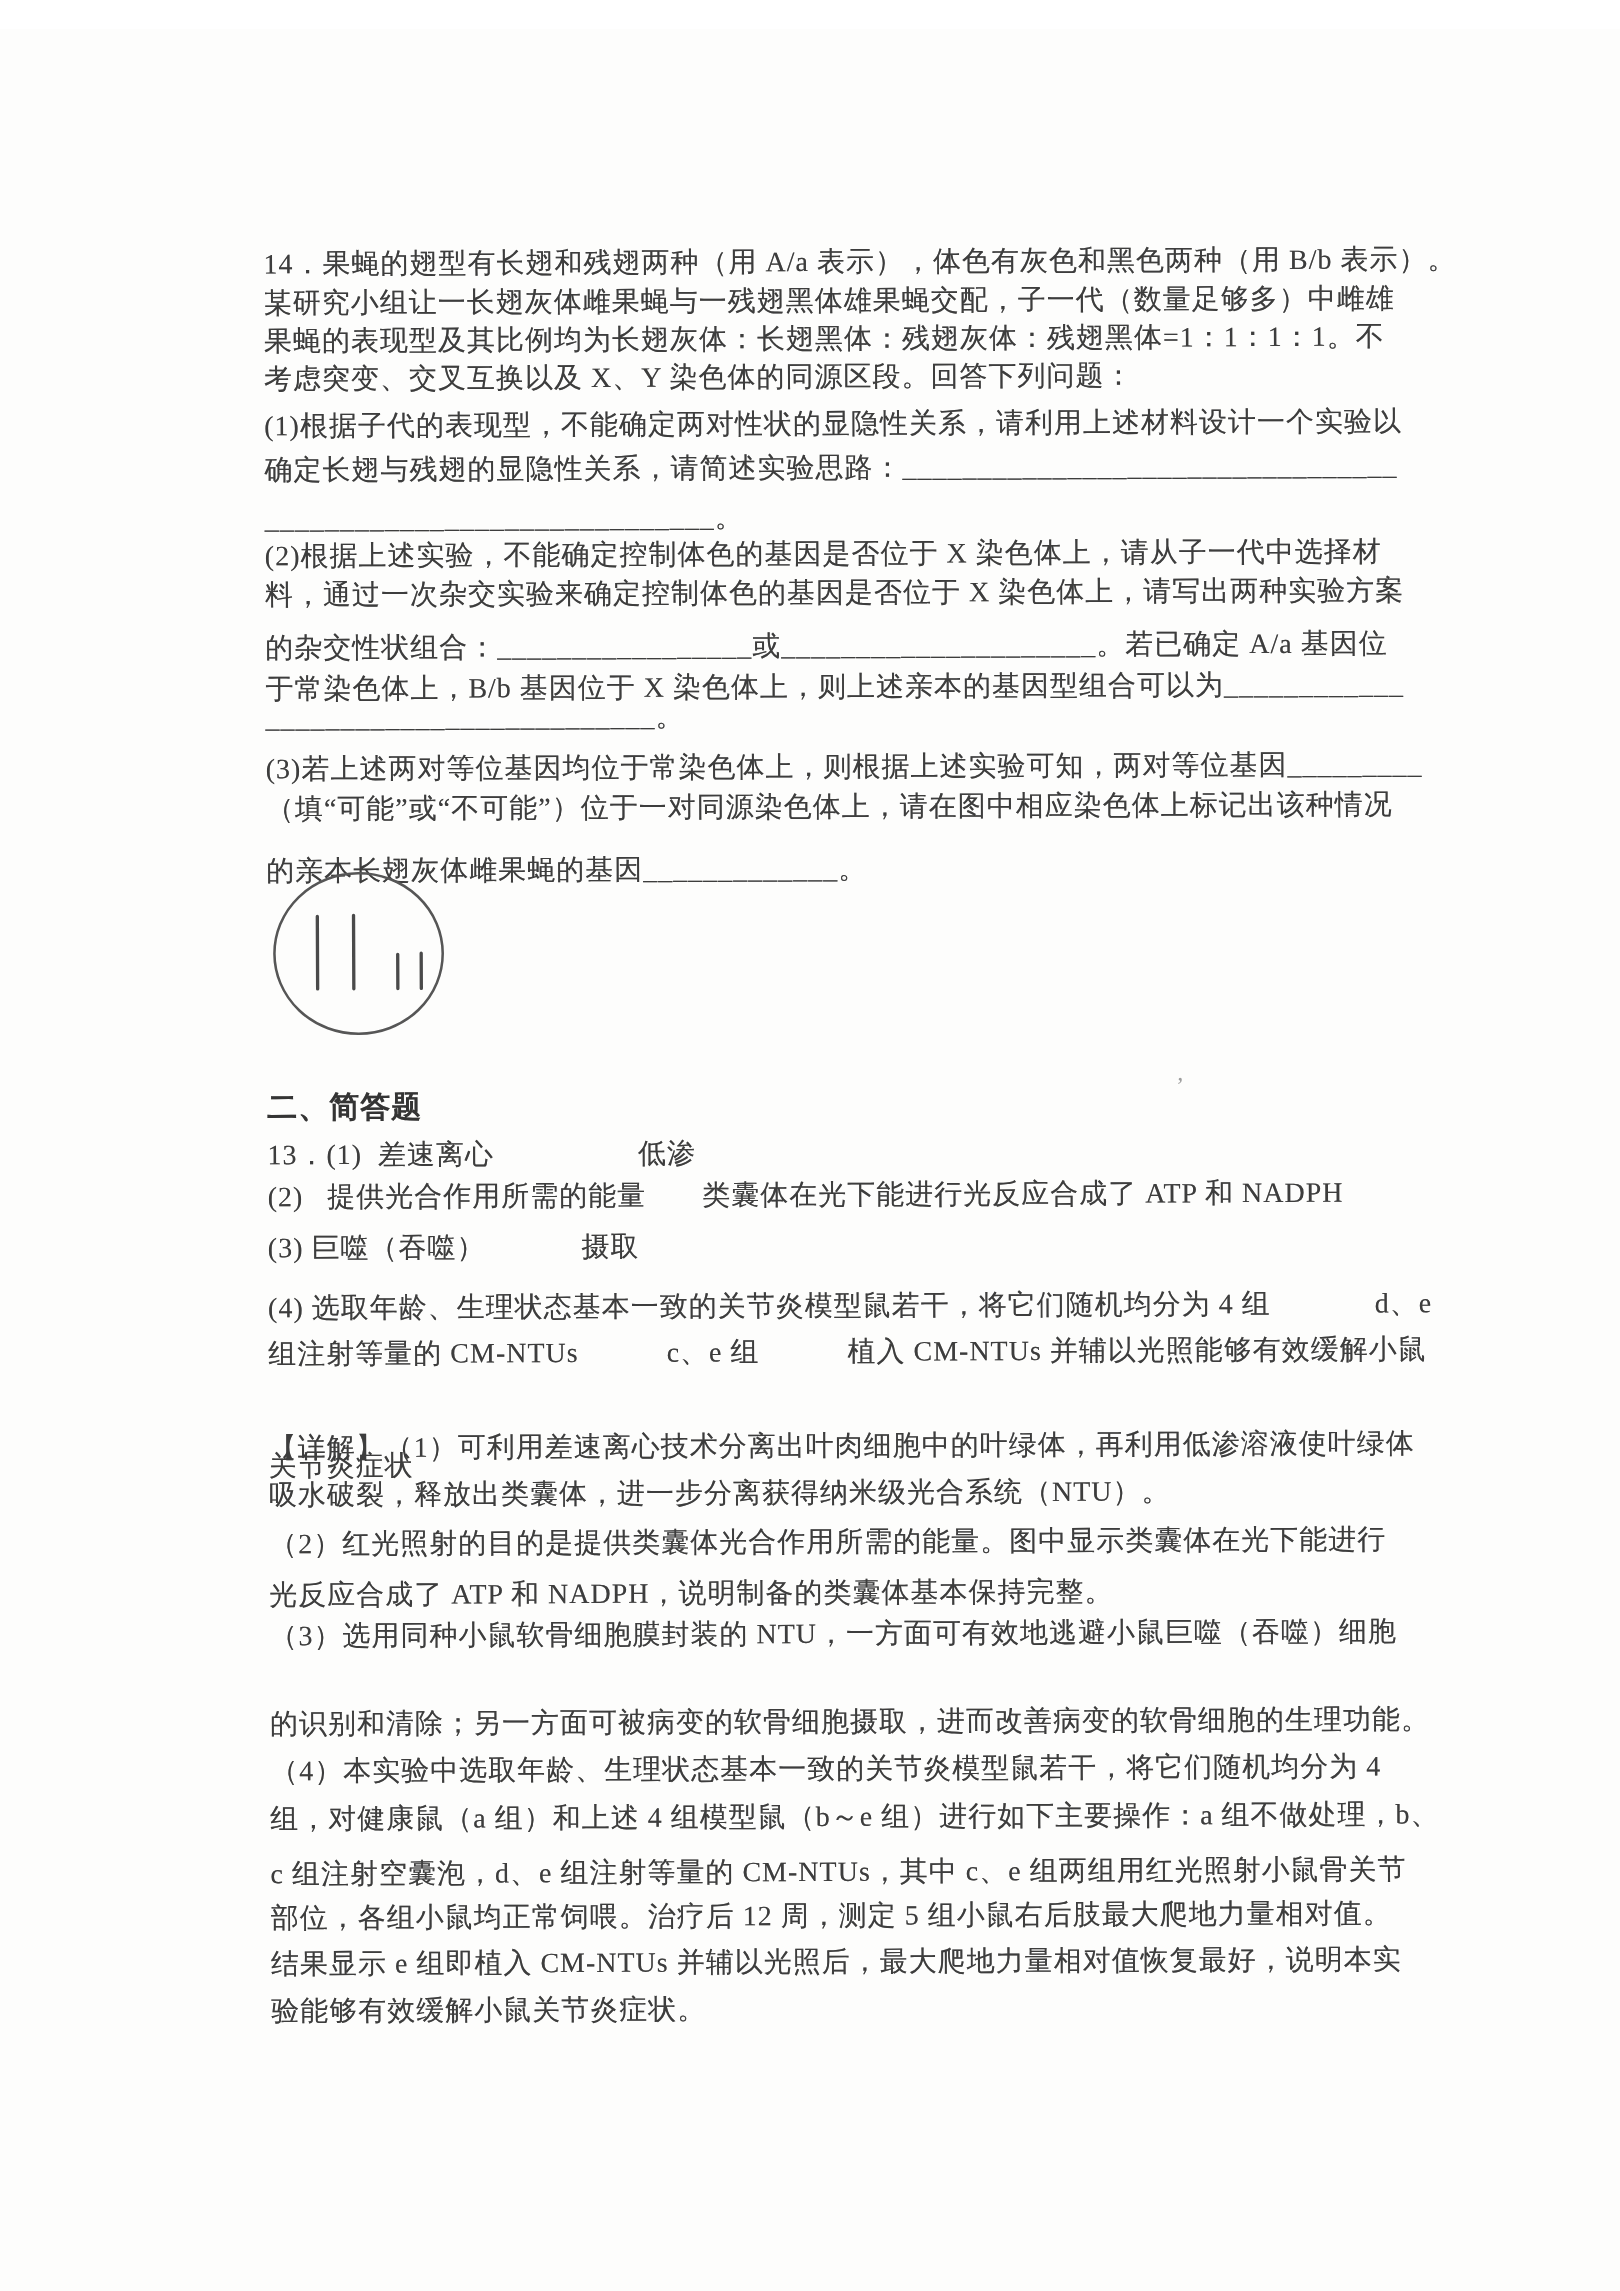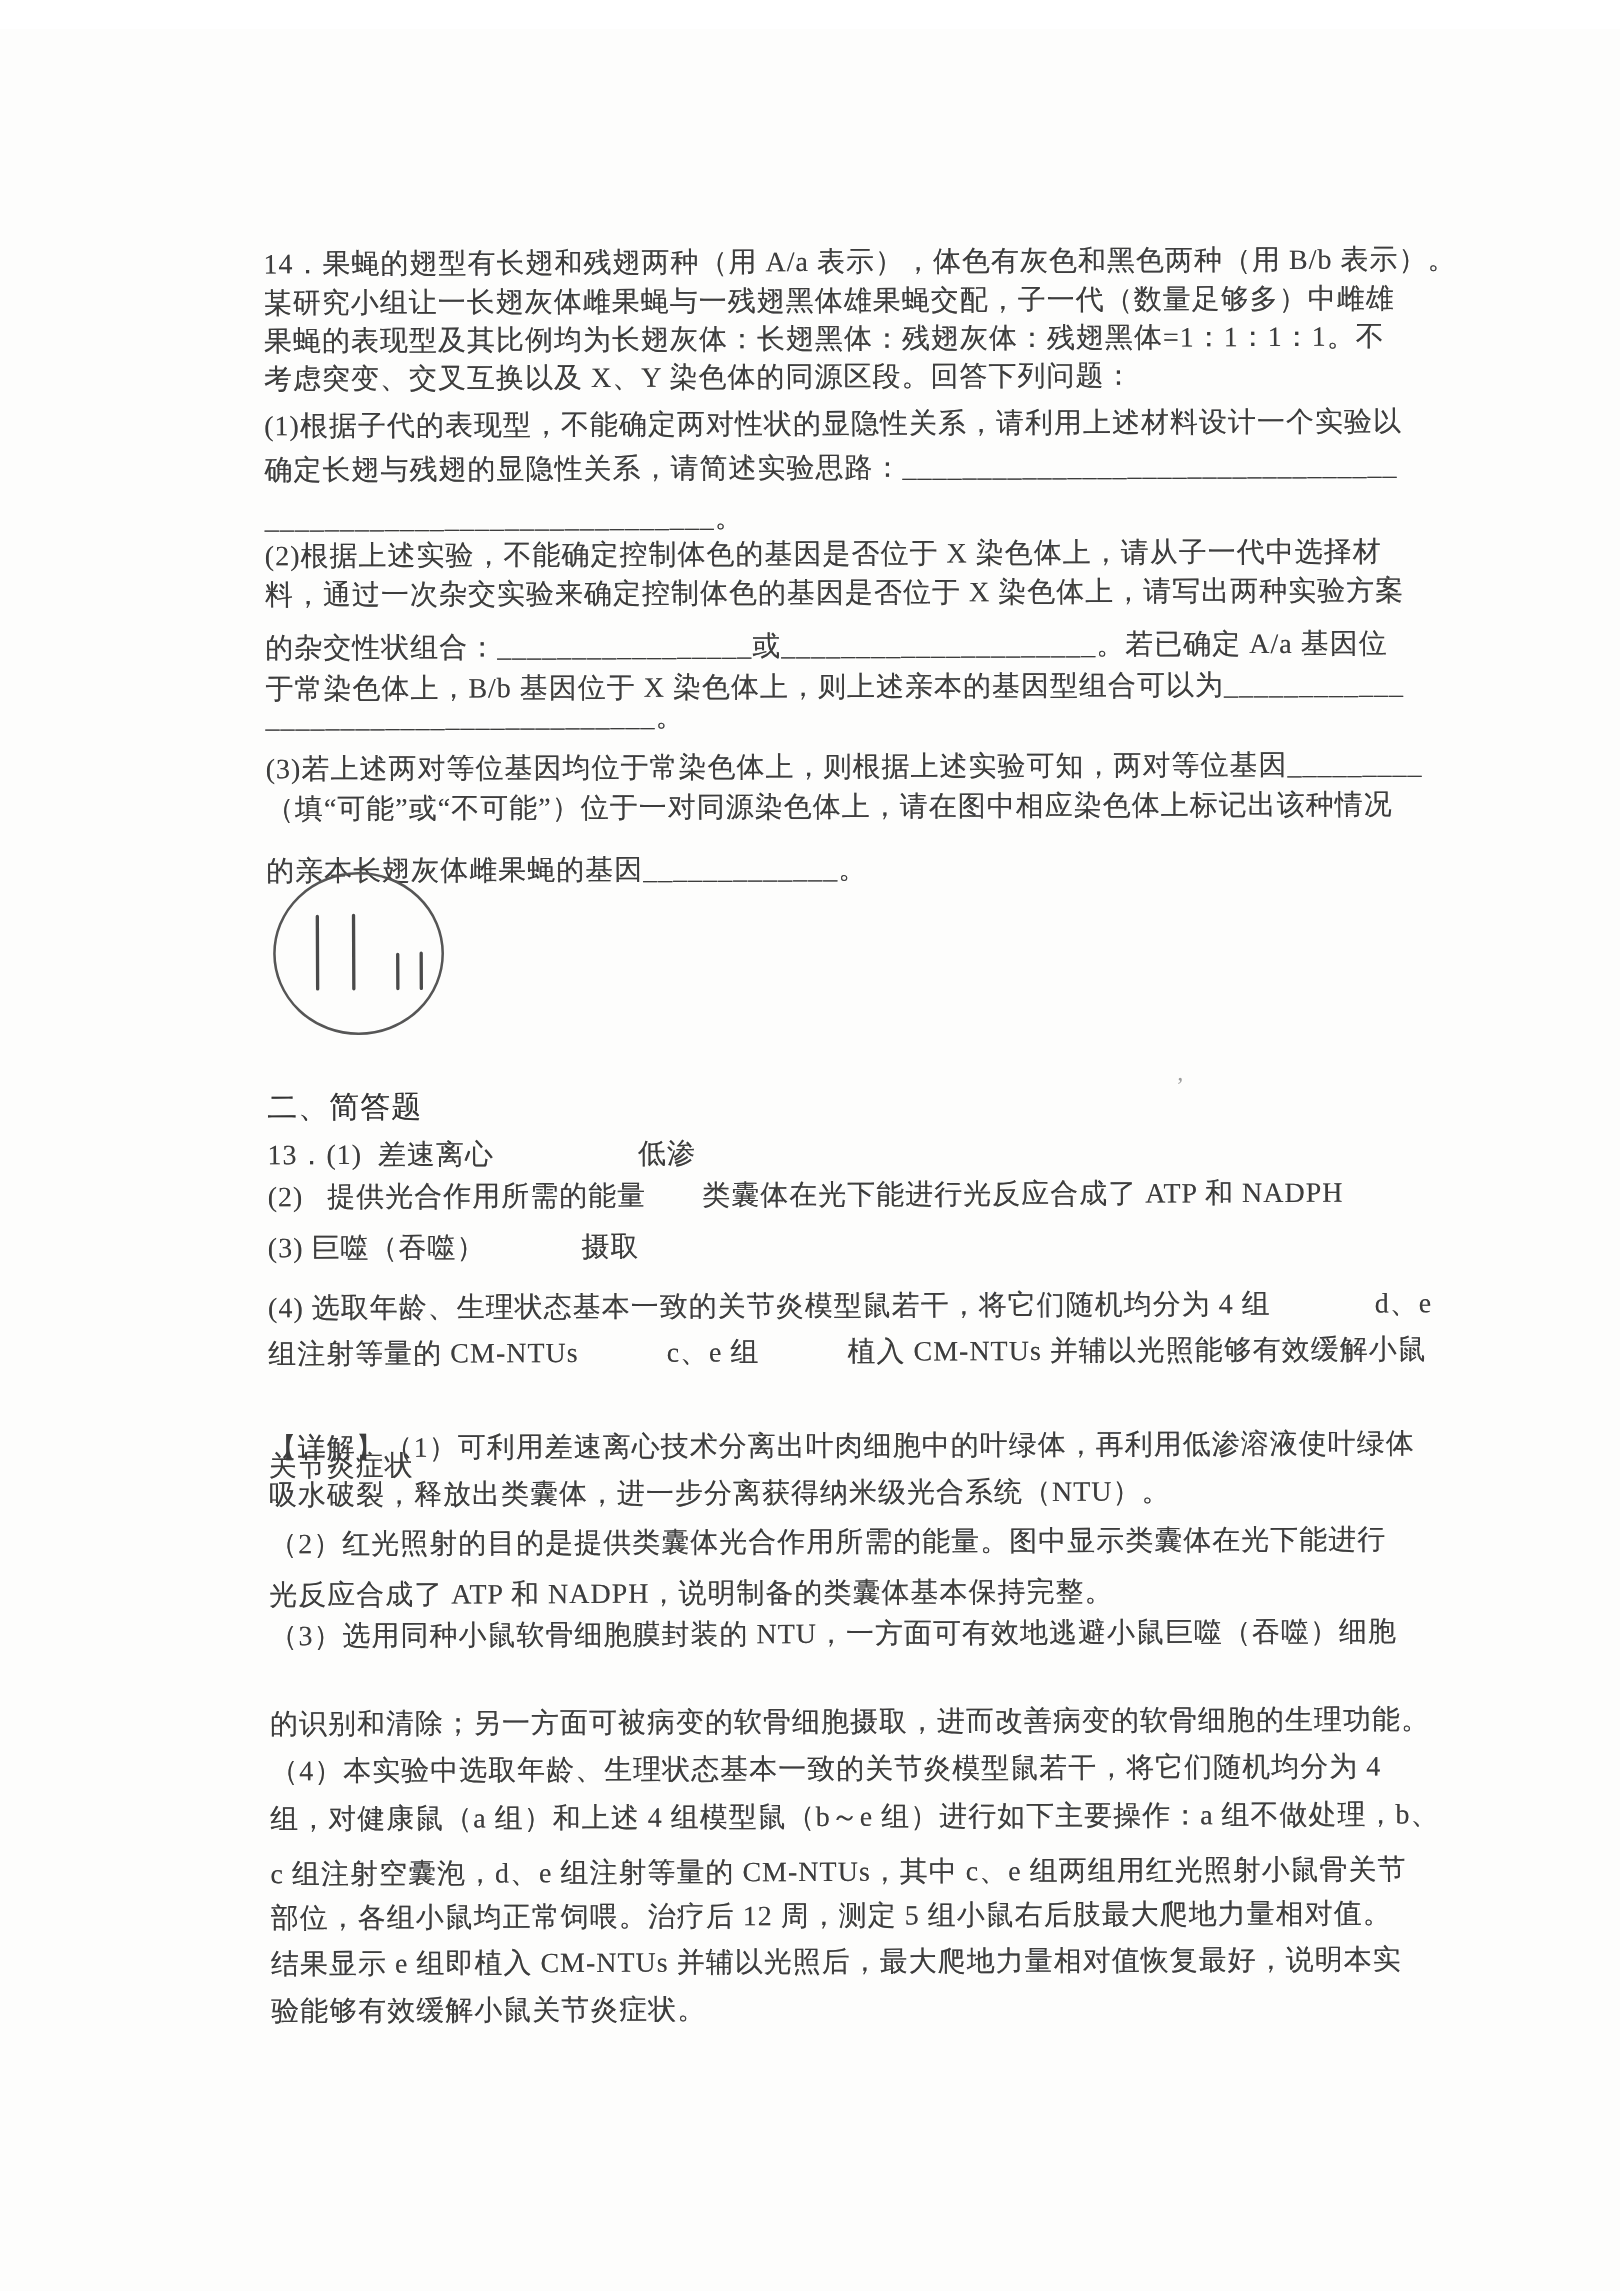--- a/index.html
+++ b/index.html
@@ -20,21 +20,21 @@
     position:absolute;
     left:267px;
     font-size:28px;
     line-height:37px;
     letter-spacing:1px;
     white-space:pre;
     color:#3d3d3d;
     text-shadow:0 0 0.5px rgba(70,70,70,0.55);
   }
   .heading{
-    font-weight:normal;
+    font-weight:bold;
     font-size:30px;
     color:#343434;
   }
   .speck{
     position:absolute;
     color:#9d9d9d;
     font-size:23.5px;
   }
   .cell-svg{position:absolute;left:271px;top:839px;}
 </style>

